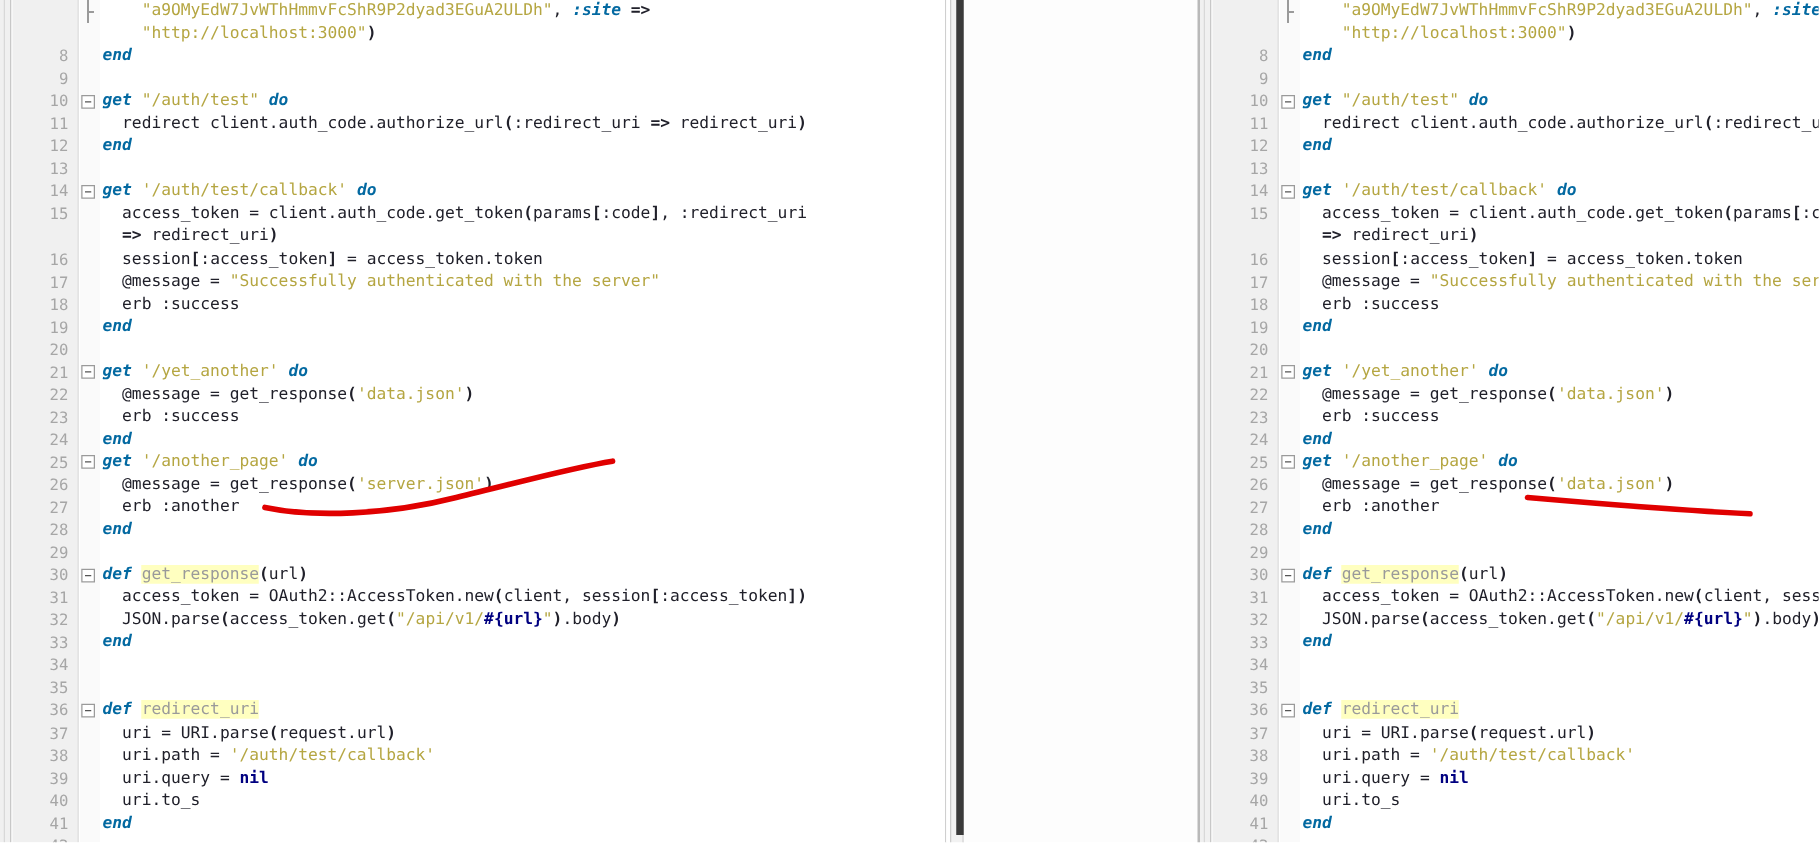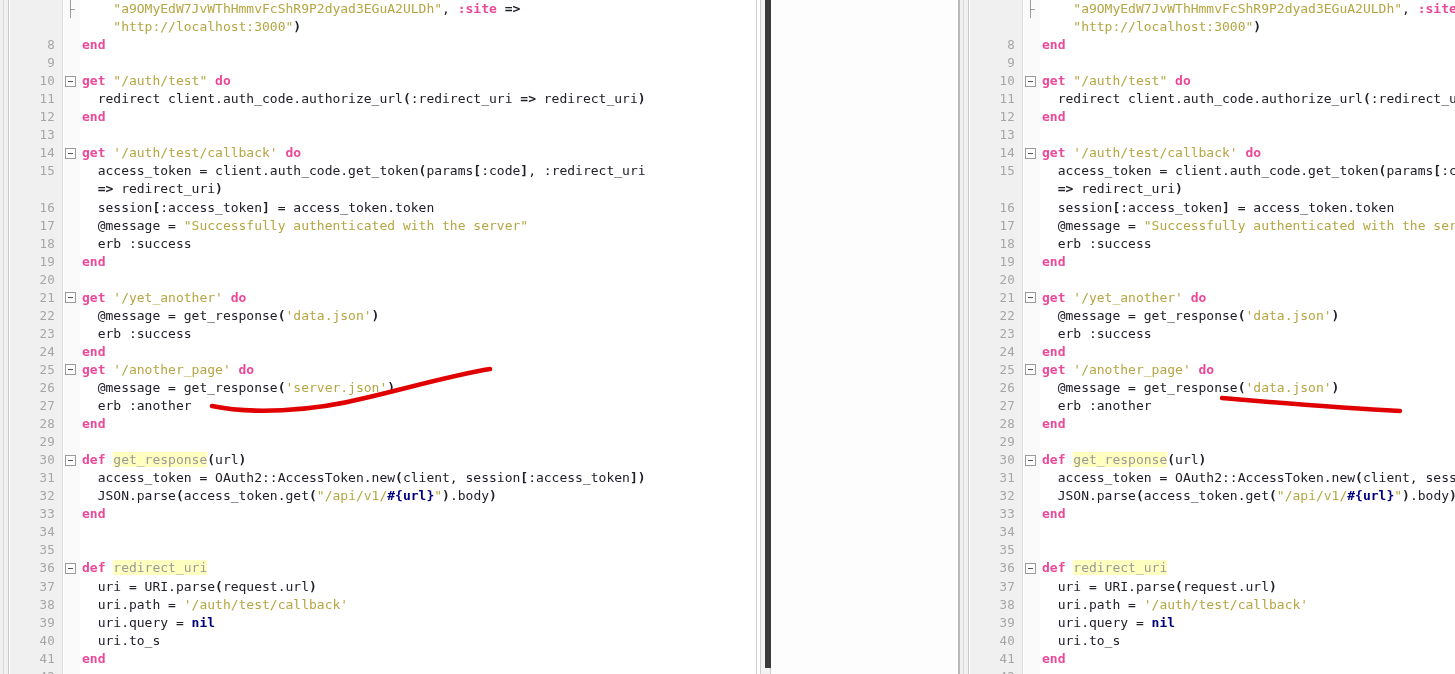--- a/index.html
+++ b/index.html
@@ -114,21 +114,21 @@
     background: #9a9a9a;
   }
   .guideend {
     position: absolute;
     left: 6px;
     width: 5px; height: 1px;
     background: #9a9a9a;
   }
 
   
-  .kw   { color: #ec4899; font-weight: bold; }   
+  .kw   { color: #0369a1; font-weight: bold; font-style: italic; }   
   .str  { color: #b5a642; }                       
   .cst  { color: #000080; font-weight: bold; }    
   .fn   { color: #9a9a9a; background: #ffffc0; }  
   .pln  { color: #20202a; }
   .punc { color: #20202a; font-weight: bold; }
 
   
   .divider {
     position: relative;
     flex: 0 0 auto;

